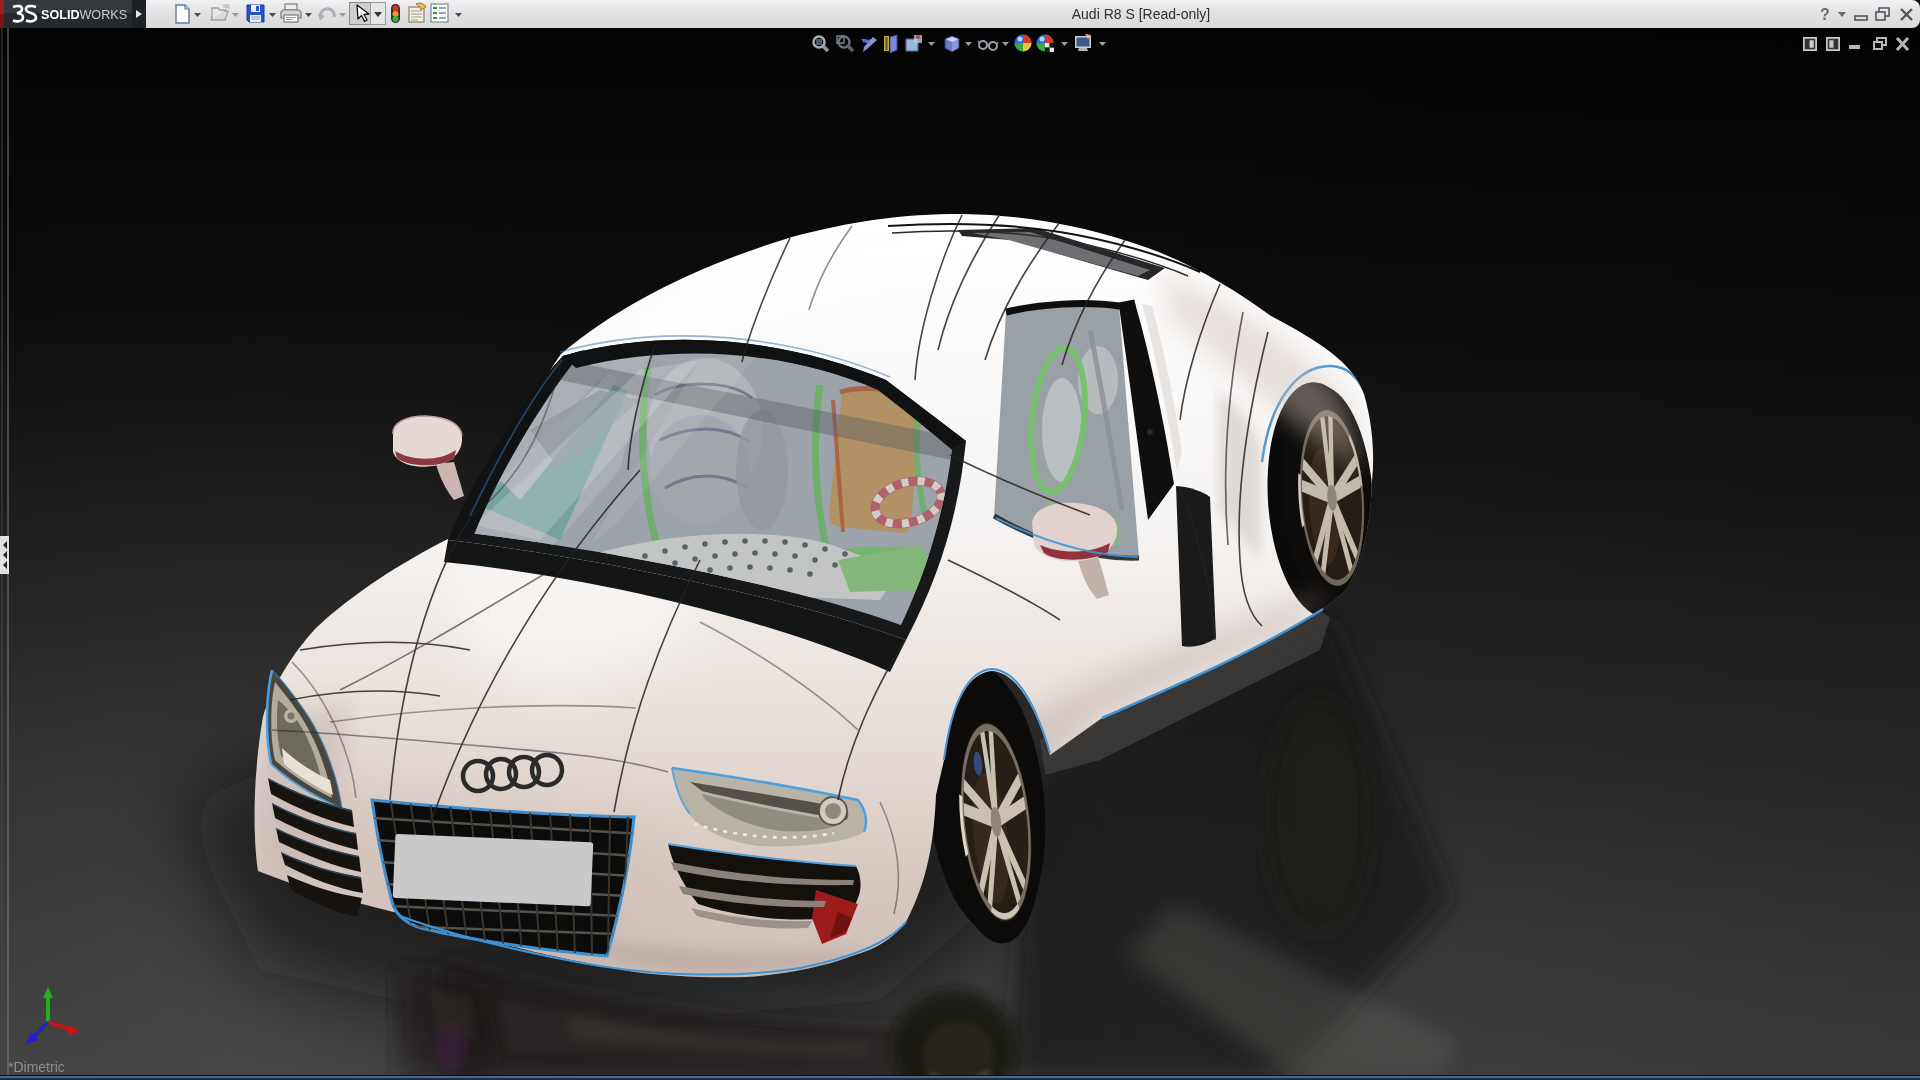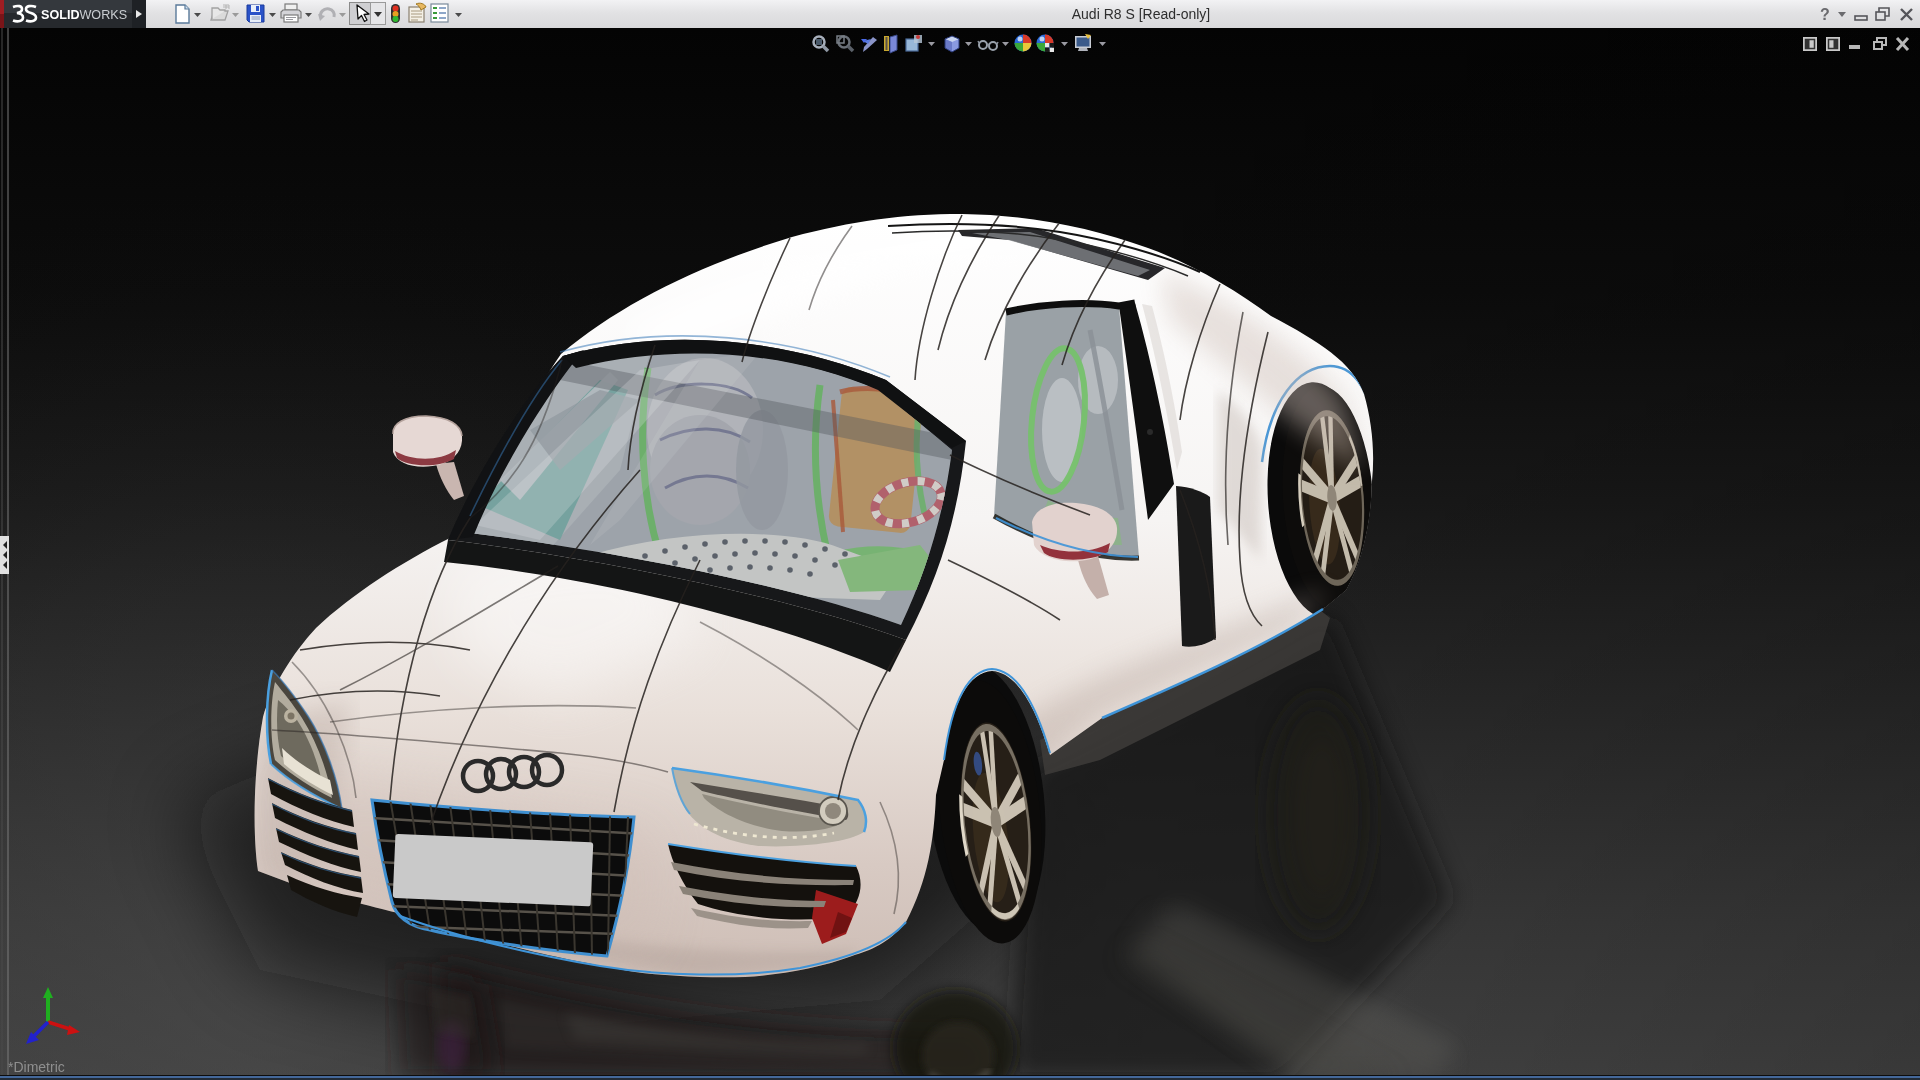--- a/index.html
+++ b/index.html
@@ -1,20 +1,20 @@
 <!DOCTYPE html>
 <html><head>
 <meta charset="utf-8">
 <style>
 html,body{margin:0;padding:0;width:1920px;height:1080px;overflow:hidden;background:#000;
 font-family:"Liberation Sans", sans-serif;}
 #root{position:relative;width:1920px;height:1080px;}
 #scene{position:absolute;left:0;top:0;}
 #header{position:absolute;left:0;top:0;width:1920px;height:28px;
-background:linear-gradient(#f2f2f4,#e2e2e4 45%,#d9d9db);}
+background:linear-gradient(#f2f2f4,#e2e2e4 45%,#d9d9db);border-radius:8px;}
 #title{position:absolute;left:0;top:0;width:2282px;text-align:center;top:6px;
 font-size:14px;color:#2e2e2e;}
 </style>
 </head>
 <body>
 <div id="root">
 <svg id="scene" width="1920" height="1080" viewBox="0 0 1920 1080">
 <defs>
 <linearGradient id="bg" x1="0" y1="28" x2="0" y2="1080" gradientUnits="userSpaceOnUse">
 <stop offset="0" stop-color="#040404"></stop>

